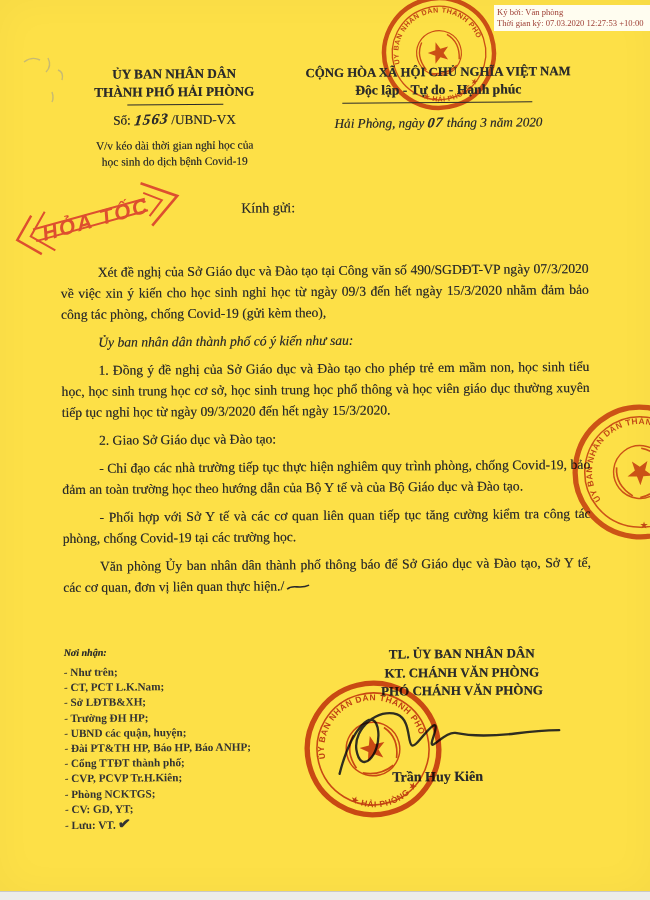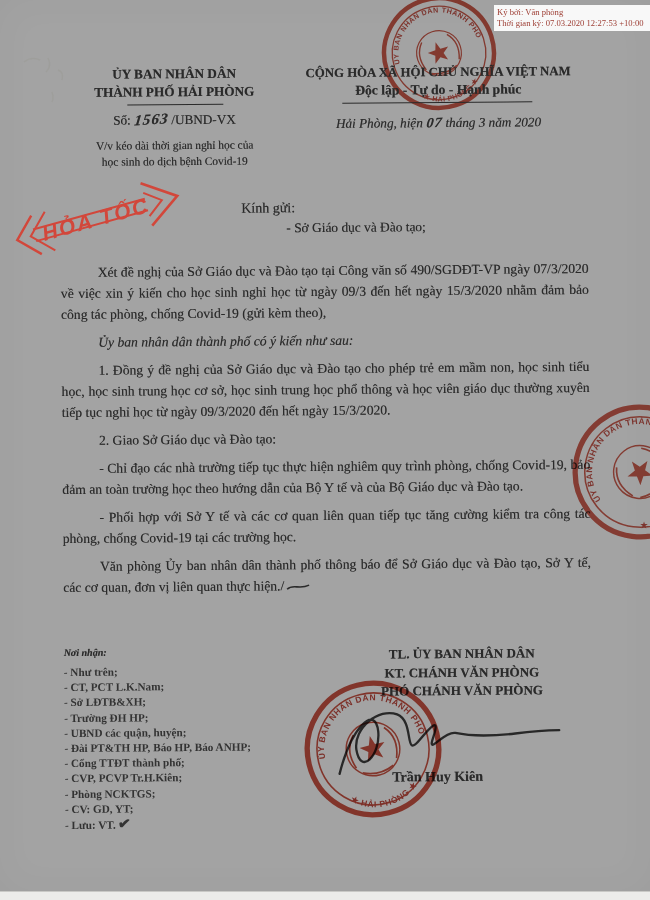--- a/index.html
+++ b/index.html
@@ -1,17 +1,17 @@
 <!DOCTYPE html>
 <html><head>
 <meta charset="utf-8">
 <style>
   html,body{margin:0;padding:0;}
   body{width:650px;height:900px;overflow:hidden;background:#f4f4f2;font-family:"Liberation Serif",serif;}
-  .page{position:relative;width:650px;height:891px;background:#a3a3a3;overflow:hidden;
+  .page{position:relative;width:650px;height:891px;background:#fde047;overflow:hidden;
         box-shadow:inset 0 0 40px rgba(0,0,0,0.03);}
   .page-bottom{position:absolute;top:891px;left:0;width:650px;height:9px;background:#ececea;border-top:1px solid #c9c9c6;}
   .tilt{position:absolute;inset:0;transform:rotate(-0.45deg);}
   .abs{position:absolute;}
   .ink{color:#2a2a2a;text-shadow:0.25px 0 rgba(42,42,42,0.55);}
   .center{text-align:center;}
   .b{font-weight:bold;}
   .i{font-style:italic;}
 
   
@@ -106,37 +106,36 @@
       <div>V/v kéo dài thời gian nghỉ học của</div>
       <div>học sinh do dịch bệnh Covid-19</div>
     </div>
 
     <div class="abs hdr-right center ink b">
       <div>CỘNG HÒA XÃ HỘI CHỦ NGHĨA VIỆT NAM</div>
       <div class="motto">Độc lập - Tự do - Hạnh phúc</div>
     </div>
     <div class="abs hdr-rule-r"></div>
     <div class="abs date-line center ink i">
-      <span>Hải Phòng, hiện</span>
+      <span>Hải Phòng, ngày</span>
       <span class="hand">07</span>
       <span>tháng 3 năm 2020</span>
     </div>
 
     <svg class="abs stamp hoatoc-svg" style="left:10px;top:184px;transform:rotate(-15deg);opacity:.88;" width="180" height="64">
       <polyline points="140,10 172,32 140,54" stroke-width="2.6"></polyline>
       <polyline points="140,20 156,32 140,44" stroke-width="2"></polyline>
       <path d="M24 26 H140 M24 38 H140" stroke-width="2"></path>
       <polyline points="26,12 6,32 26,52" stroke-width="2.4"></polyline>
       <polyline points="40,12 20,32 40,52" stroke-width="2"></polyline>
       <text x="32" y="40">HỎA TỐC</text>
     </svg>
 
     <div class="abs kinhgui ink">Kính gửi:</div>
     <div class="abs kg-items ink">
-      <div>- Sở Giáo dục và Đào tạo;</div>
     </div>
 
     <div class="abs bodytext ink">
       <p>Xét đề nghị của Sở Giáo dục và Đào tạo tại Công văn số 490/SGDĐT-VP ngày 07/3/2020 về việc xin ý kiến cho học sinh nghỉ học từ ngày 09/3 đến hết ngày 15/3/2020 nhằm đảm bảo công tác phòng, chống Covid-19 (gửi kèm theo),</p>
       <p class="i">Ủy ban nhân dân thành phố có ý kiến như sau:</p>
       <p>1. Đồng ý đề nghị của Sở Giáo dục và Đào tạo cho phép trẻ em mầm non, học sinh tiểu học, học sinh trung học cơ sở, học sinh trung học phổ thông và học viên giáo dục thường xuyên tiếp tục nghỉ học từ ngày 09/3/2020 đến hết ngày 15/3/2020.</p>
       <p>2. Giao Sở Giáo dục và Đào tạo:</p>
       <p>- Chỉ đạo các nhà trường tiếp tục thực hiện nghiêm quy trình phòng, chống Covid-19, bảo đảm an toàn trường học theo hướng dẫn của Bộ Y tế và của Bộ Giáo dục và Đào tạo.</p>
       <p>- Phối hợp với Sở Y tế và các cơ quan liên quan tiếp tục tăng cường kiểm tra công tác phòng, chống Covid-19 tại các trường học.</p>
       <p><span>Văn phòng Ủy ban nhân dân thành phố thông báo để Sở Giáo dục và Đào tạo, Sở Y tế, các cơ quan, đơn vị liên quan thực hiện./</span><svg class="flourish" width="26" height="10">

